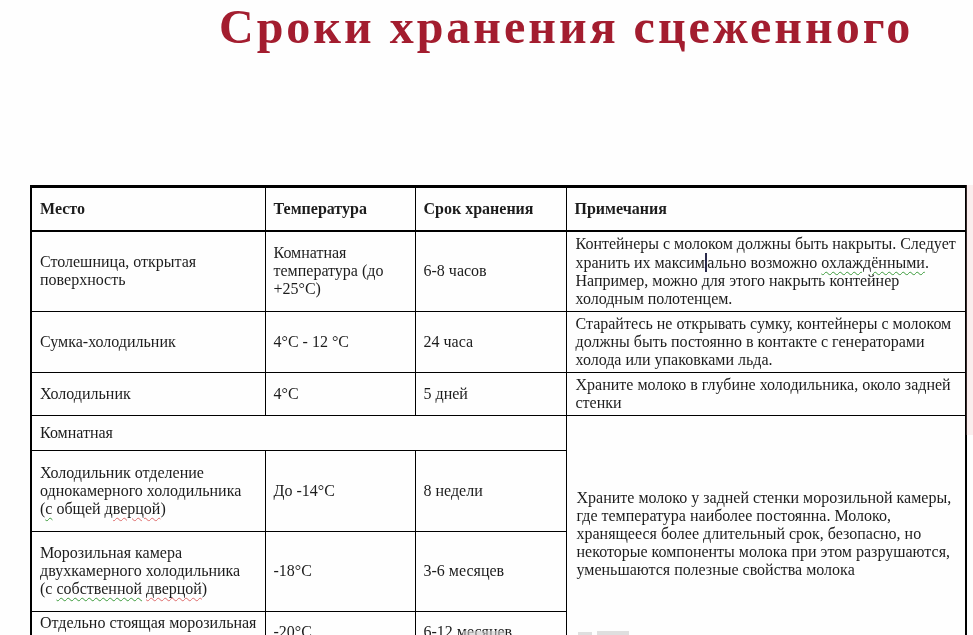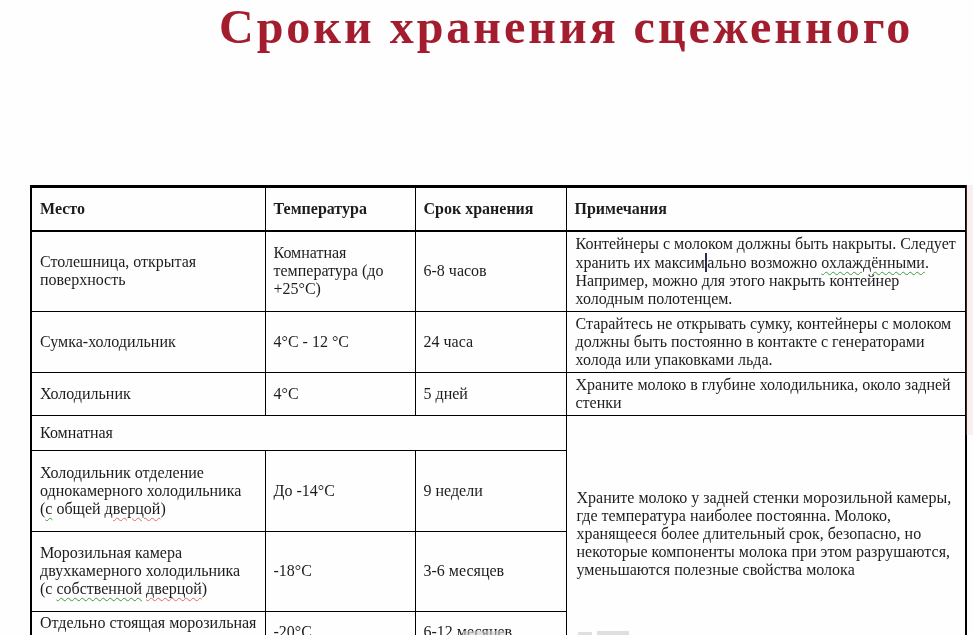--- a/index.html
+++ b/index.html
@@ -107,21 +107,21 @@
     </tr>
 
     <tr class="rs">
       <td colspan="3" class="section-cell">Комнатная</td>
       <td rowspan="4" class="merged-note">Храните молоко у задней стенки морозильной камеры, где температура наиболее постоянна. Молоко, хранящееся более длительный срок, безопасно, но некоторые компоненты молока при этом разрушаются, уменьшаются полезные свойства молока</td>
     </tr>
 
     <tr class="r5">
       <td><span>Холодильник отделение однокамерного холодильника (</span><span class="wavy-g">с</span><span> общей </span><span class="wavy-r">дверцой</span><span>)</span></td>
       <td>До -14°C</td>
-      <td>9 недели</td>
+      <td>8 недели</td>
     </tr>
 
     <tr class="r6">
       <td><span>Морозильная камера двухкамерного холодильника (с </span><span class="wavy-g">собственной</span><span> </span><span class="wavy-r">дверцой</span><span>)</span></td>
       <td>-18°C</td>
       <td>3-6 месяцев</td>
     </tr>
 
     <tr class="r7">
       <td>Отдельно стоящая морозильная камера</td>

